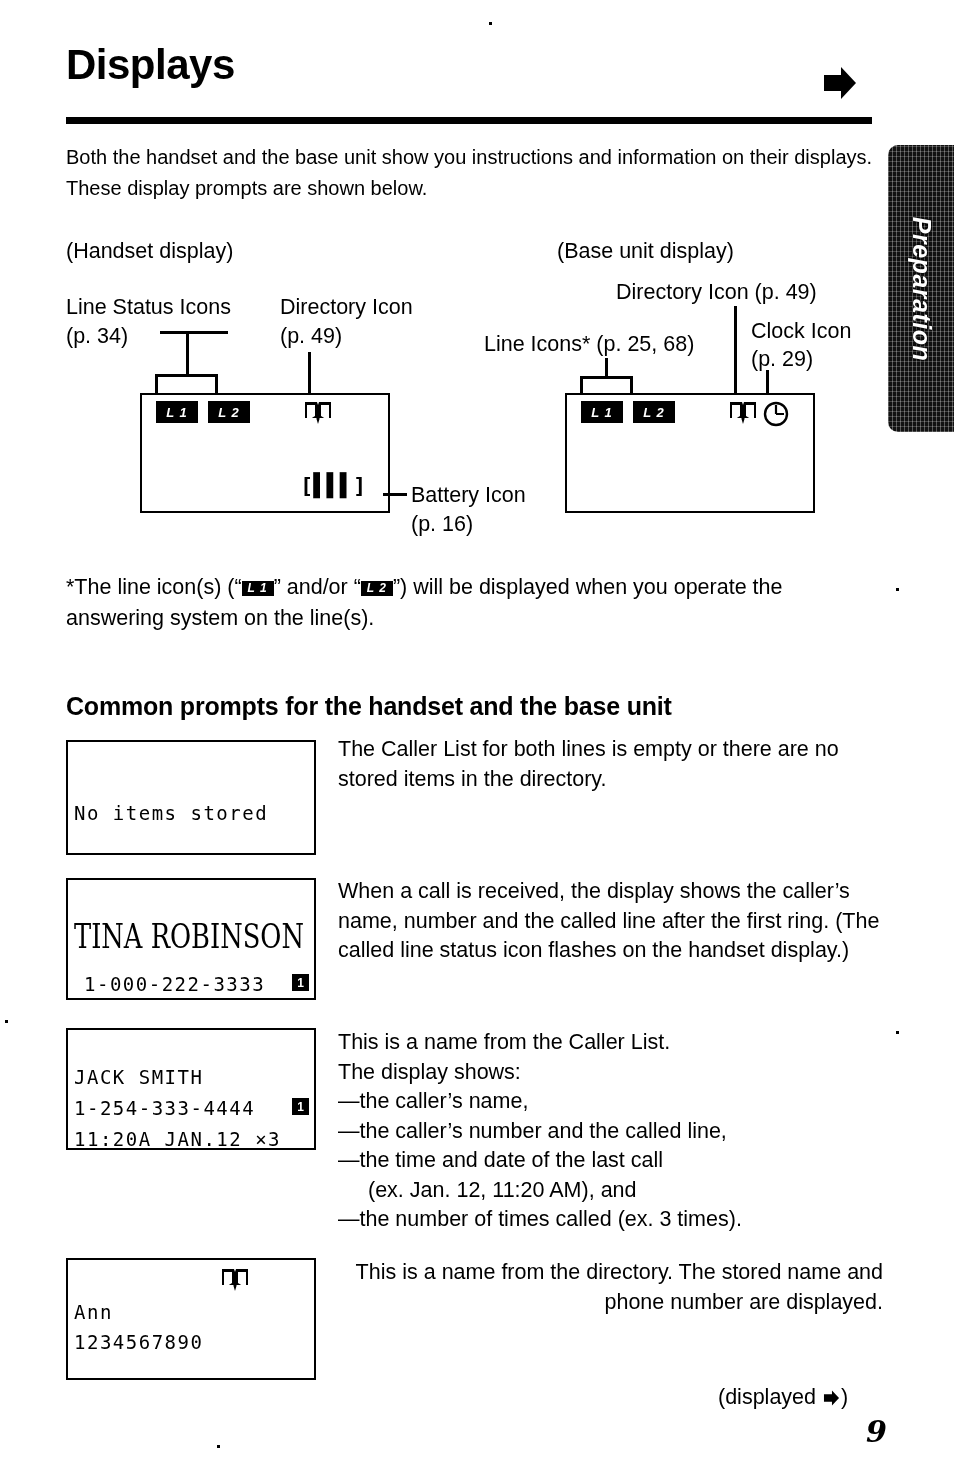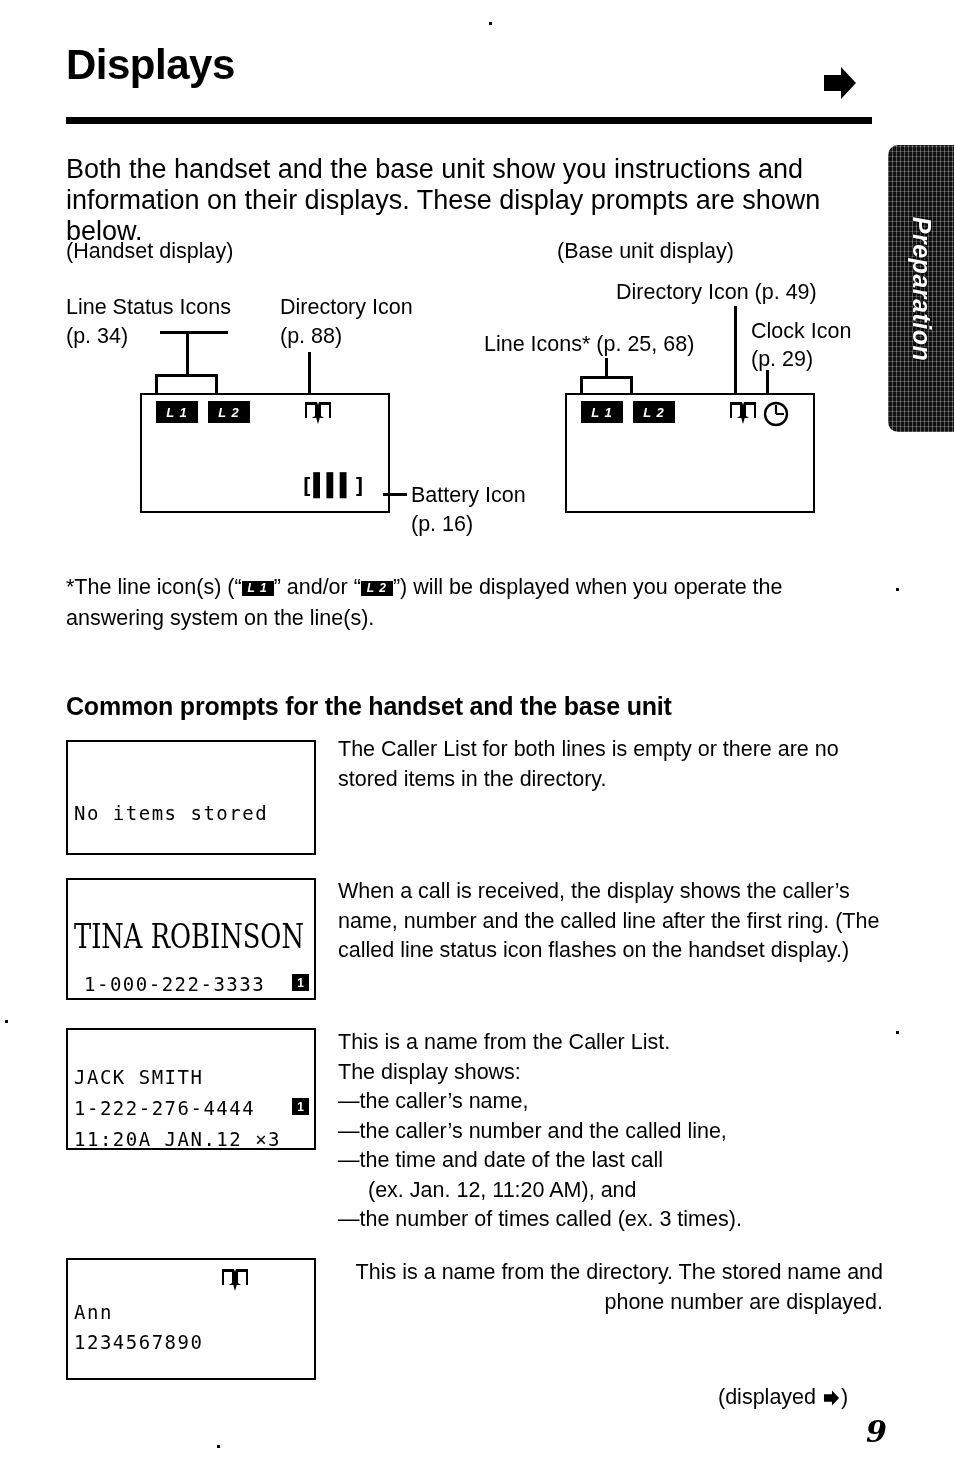--- a/index.html
+++ b/index.html
@@ -42,23 +42,23 @@
     top: 117px;
     width: 806px;
     height: 7px;
     background: #000;
   }
 
   
   .intro {
     position: absolute;
     left: 66px;
-    top: 154px;
+    top: 142px;
     width: 812px;
-    font-size: 27px;
+    font-size: 20px;
     line-height: 31px;
   }
 
   
   .thumb-tab {
     position: absolute;
     left: 888px;
     top: 145px;
     width: 66px;
     height: 287px;
@@ -264,21 +264,21 @@
   <div class="thumb-tab">
     <span class="tab-label">Preparation</span>
   </div>
 
   <div class="cap" style="left:66px; top:237px;">(Handset display)</div>
   <div class="cap" style="left:557px; top:237px;">(Base unit display)</div>
 
   <div class="cap" style="left:66px; top:293px;">Line Status Icons</div>
   <div class="cap" style="left:66px; top:322px;">(p. 34)</div>
   <div class="cap" style="left:280px; top:293px;">Directory Icon</div>
-  <div class="cap" style="left:280px; top:322px;">(p. 88)</div>
+  <div class="cap" style="left:280px; top:322px;">(p. 49)</div>
 
   <div class="cap" style="left:616px; top:278px;">Directory Icon (p. 49)</div>
   <div class="cap" style="left:484px; top:330px;">Line Icons* (p. 25, 68)</div>
   <div class="cap" style="left:751px; top:317px;">Clock Icon</div>
   <div class="cap" style="left:751px; top:345px;">(p. 29)</div>
 
   <div class="ln ln-h" style="left:160px; top:331px; width:68px;"></div>
   <div class="ln ln-v" style="left:186px; top:331px; height:44px;"></div>
 
   <div class="ln ln-h" style="left:155px; top:374px; width:63px;"></div>
@@ -345,21 +345,21 @@
 
   <div class="prompt-box" style="left:66px; top:878px; width:250px; height:122px;">
     <div class="lcd-name-big" style="left:6px; top:40px;">TINA ROBINSON</div>
     <div class="lcd-line" style="left:16px; top:95px;">1-000-222-3333</div>
     <div class="num-badge" style="left:224px; top:94px;">1</div>
   </div>
   <div class="desc" style="left:338px; top:877px; width:545px;">When a call is received, the display shows the caller’s name, number and the called line after the first ring. (The called line status icon flashes on the handset display.)</div>
 
   <div class="prompt-box" style="left:66px; top:1028px; width:250px; height:122px;">
     <div class="lcd-line" style="left:6px; top:38px;">JACK SMITH</div>
-    <div class="lcd-line" style="left:6px; top:69px;">1-222-276-4444</div>
+    <div class="lcd-line" style="left:6px; top:69px;">1-254-333-4444</div>
     <div class="num-badge" style="left:224px; top:68px;">1</div>
     <div class="lcd-line" style="left:6px; top:100px;">11:20A JAN.12 ×3</div>
   </div>
   <div class="desc" style="left:338px; top:1028px; width:560px;">
     <span class="dash-item">This is a name from the Caller List.</span><br>
     <span class="dash-item">The display shows:</span><br>
     <span class="dash-item">—the caller’s name,</span><br>
     <span class="dash-item">—the caller’s number and the called line,</span><br>
     <span class="dash-item">—the time and date of the last call</span><br>
     <span class="dash-item indent">(ex. Jan. 12, 11:20 AM), and</span>

